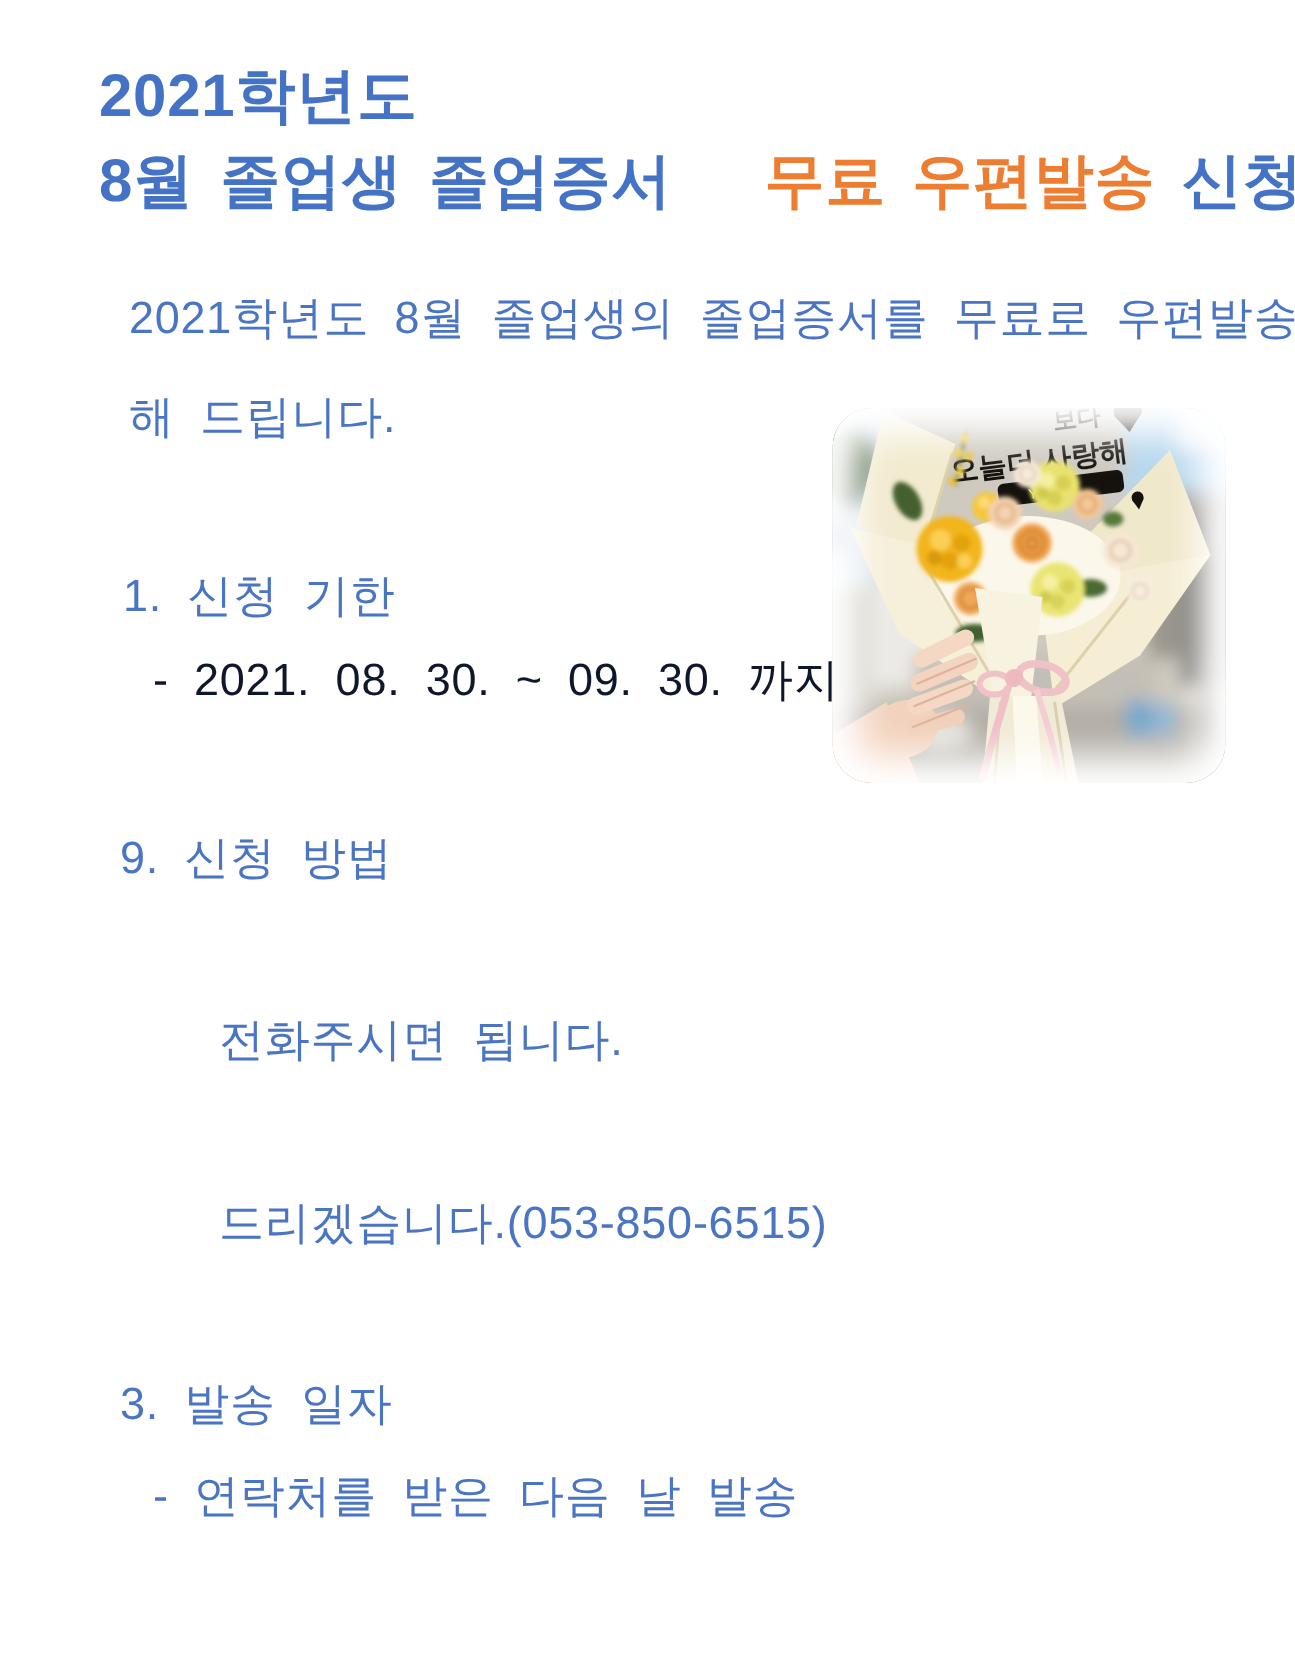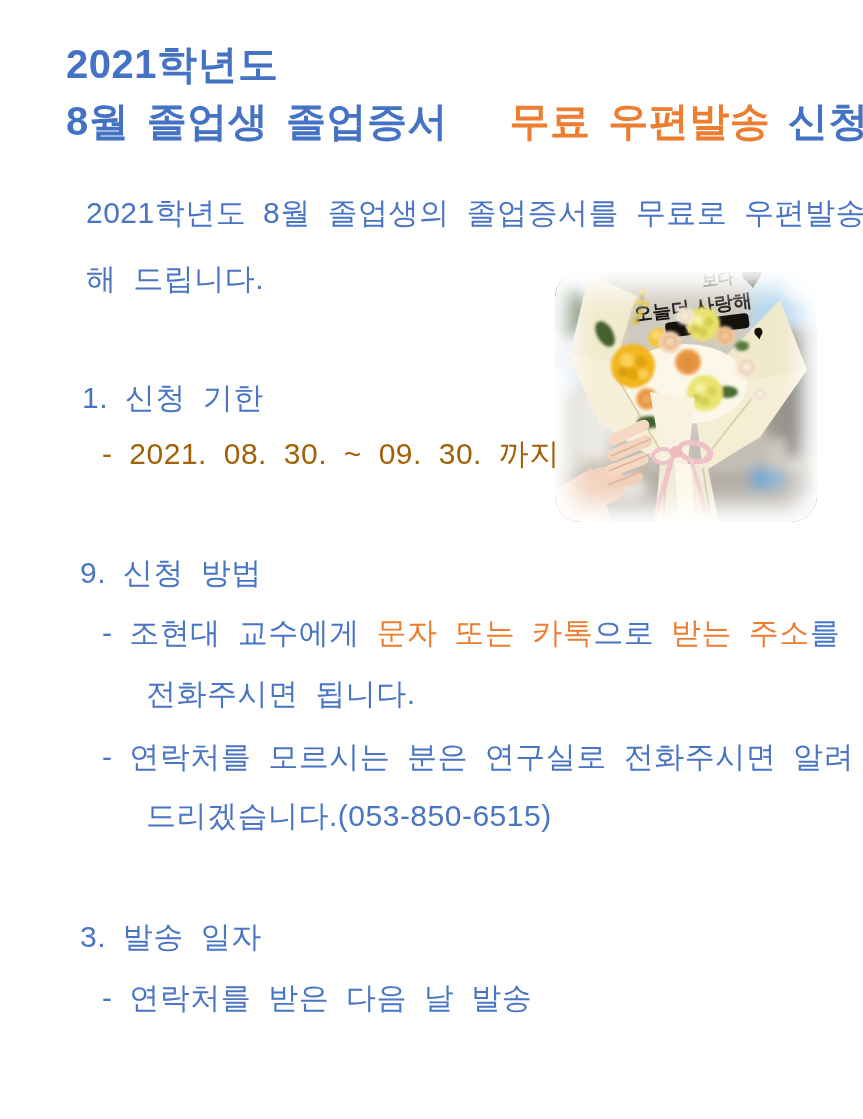--- a/index.html
+++ b/index.html
@@ -184,24 +184,22 @@
         <rect x="48" y="195" width="46" height="12" rx="6" fill="#f4d8c4" transform="rotate(-20 48 195)"></rect>
         <rect x="48" y="210" width="40" height="11" rx="6" fill="#f0d0ba" transform="rotate(-16 48 210)"></rect>
         <line x1="56" y1="184" x2="96" y2="167" stroke="#dfb39b" stroke-width="1.5"></line>
         <line x1="54" y1="199" x2="95" y2="182" stroke="#dfb39b" stroke-width="1.5"></line>
         <line x1="53" y1="213" x2="90" y2="198" stroke="#dfb39b" stroke-width="1.5"></line>
       </g>
     </svg>
   </figure>
 
   <p class="hw s1h" style="color: rgb(74, 116, 196);">1. 신청 기한</p>
-  <p class="hw s1b1"><span style="color: #a16207;">- 2021. 08. 30. ~ 09. 30. 까지</span></p>
+  <p class="hw s1b1"><span style="color: #0f172a;">- 2021. 08. 30. ~ 09. 30. 까지</span></p>
 
   <p class="hw s2h" style="color: rgb(74, 116, 196);">9. 신청 방법</p>
-  <p class="hw s2b1"><span style="color: rgb(74, 116, 196);">- 조현대 교수에게 </span><span style="color: rgb(237, 125, 49);">문자 또는 카톡</span><span style="color: rgb(74, 116, 196);">으로 </span><span style="color: rgb(237, 125, 49);">받는 주소</span><span style="color: rgb(74, 116, 196);">를</span></p>
   <p class="hw s2c1"><span style="color: rgb(74, 116, 196);">전화주시면 됩니다.</span></p>
-  <p class="hw s2b2"><span style="color: rgb(74, 116, 196);">- 연락처를 모르시는 분은 연구실로 전화주시면 알려</span></p>
   <p class="hw s2c2"><span style="color: rgb(74, 116, 196);">드리겠습니다.(053-850-6515)</span></p>
 
   <p class="hw s3h" style="color: rgb(74, 116, 196);">3. 발송 일자</p>
   <p class="hw s3b1"><span style="color: rgb(74, 116, 196);">- 연락처를 받은 다음 날 발송</span></p>
 
 </div>
 
 </body></html>

